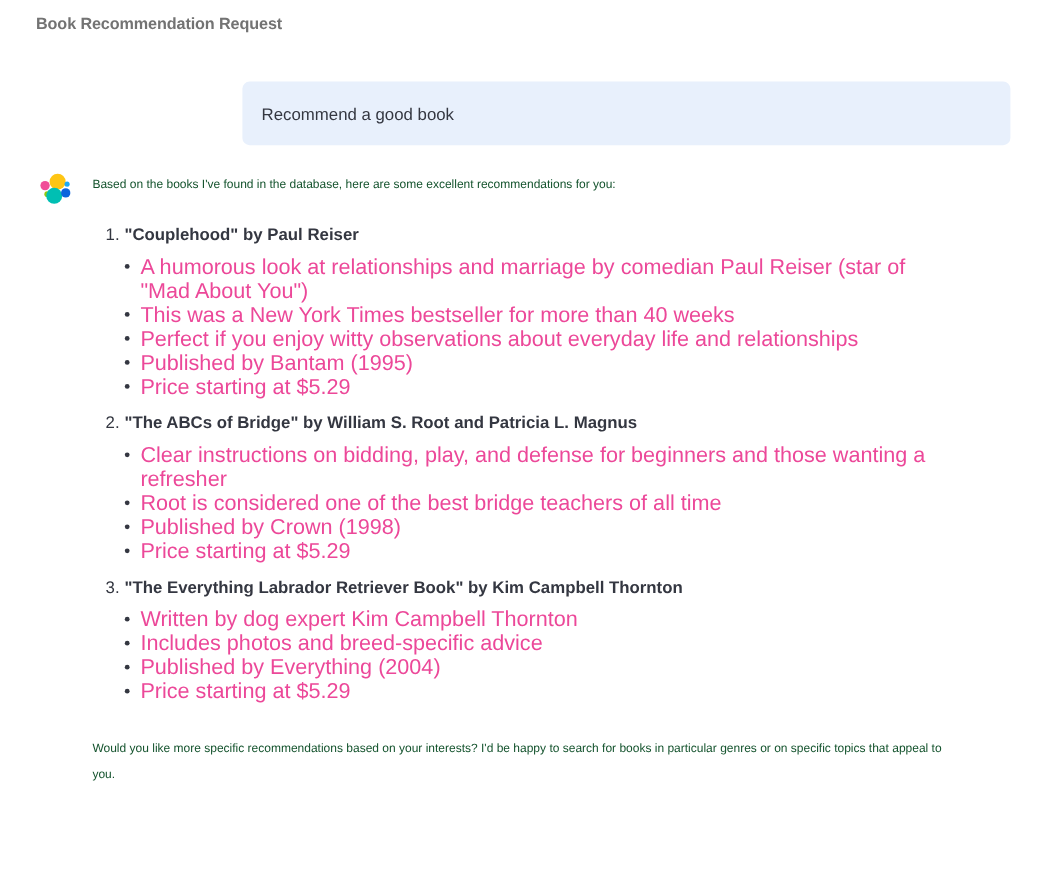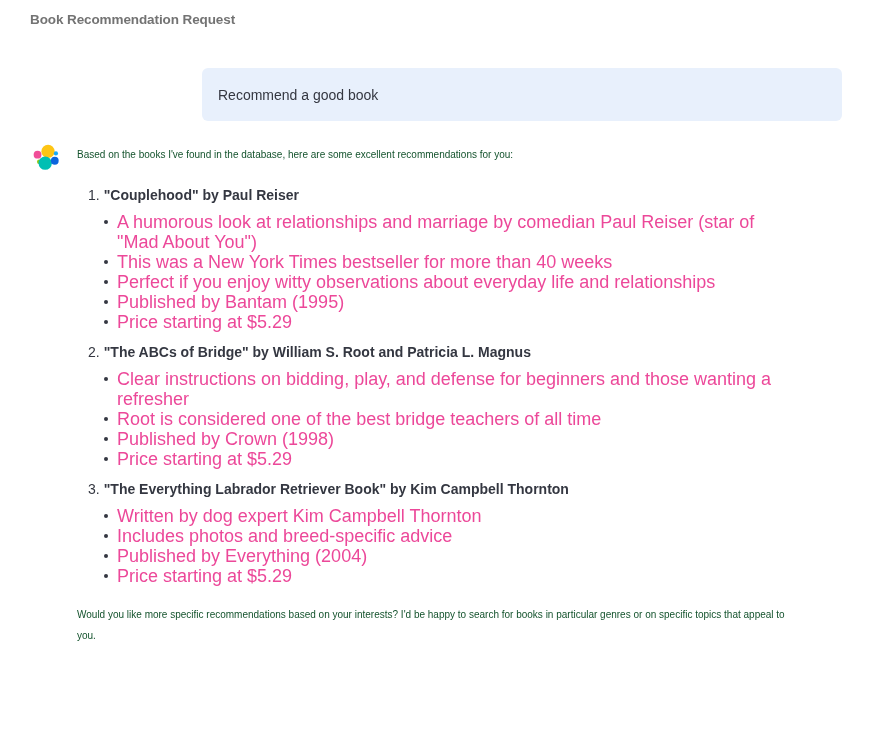--- a/index.html
+++ b/index.html
@@ -33,21 +33,21 @@
   }
   .assistant-content { position: absolute; left: 77px; top: 0; width: 715px; }
   .thinking-row {
     display: flex; align-items: center;
     height: 25px; margin: 0 0 17px 5px;
     cursor: pointer;
   }
   .chevron-box { width: 16px; height: 16px; display: flex; align-items: center; justify-content: center; }
   .thinking-label { margin-left: 9px; font-size: 14px; color: #343741; }
   .para { margin: 0 0 20px 0; font-size: 10px; line-height: 21px; color: #14532d; }
-  .outro { margin-top: 18px; margin-bottom: 0; max-width: 714px; }
+  .outro { margin-top: 28px; margin-bottom: 0; max-width: 714px; }
   ol.book-list { margin: 0; padding: 0; list-style: none; }
   .book-item { margin: 0; }
   .book-head { margin-left: 11px; font-size: 14px; line-height: 21px; }
   .book-number { font-weight: 400; margin-right: 4px; }
   .book-title { font-weight: 700; color: #343741; }
   ul.book-bullets {
     margin: 6px 0 10px 0; padding: 0 0 0 40px;
     list-style: none;
   }
   ul.book-bullets li {

